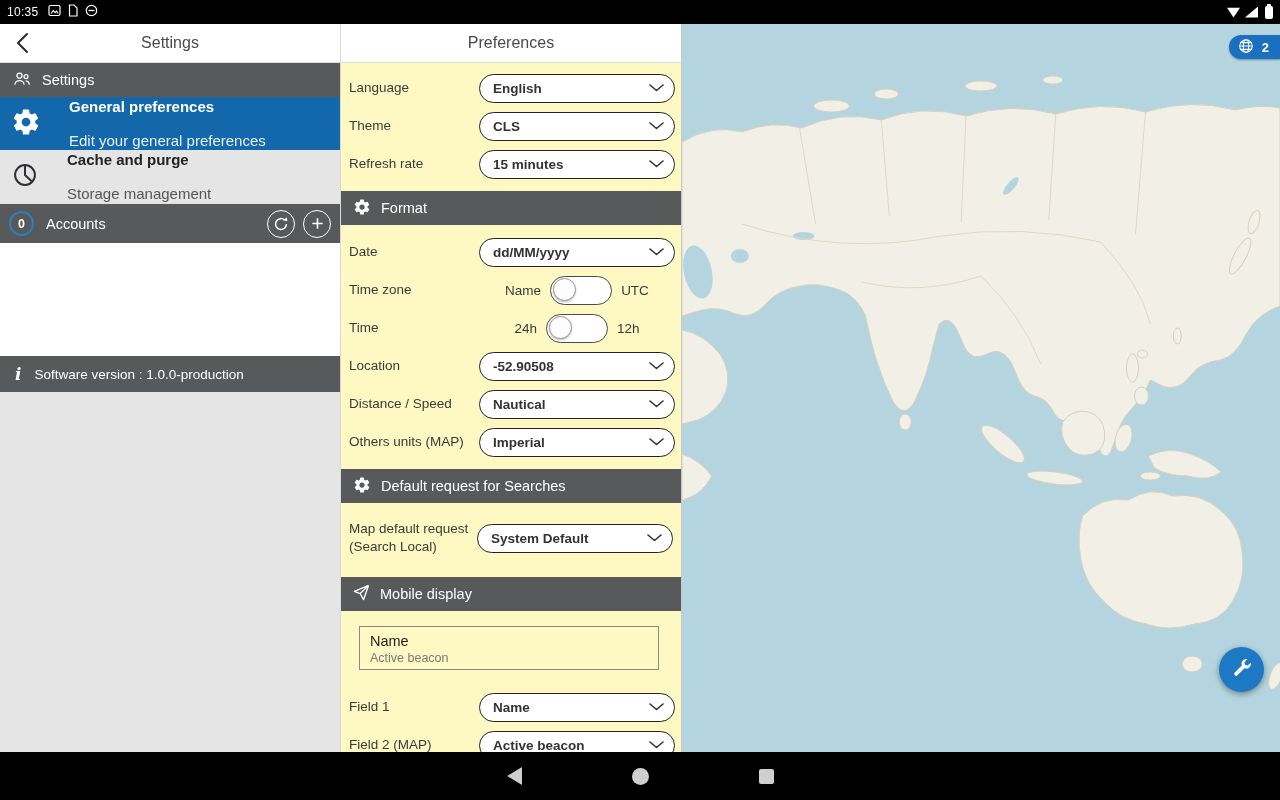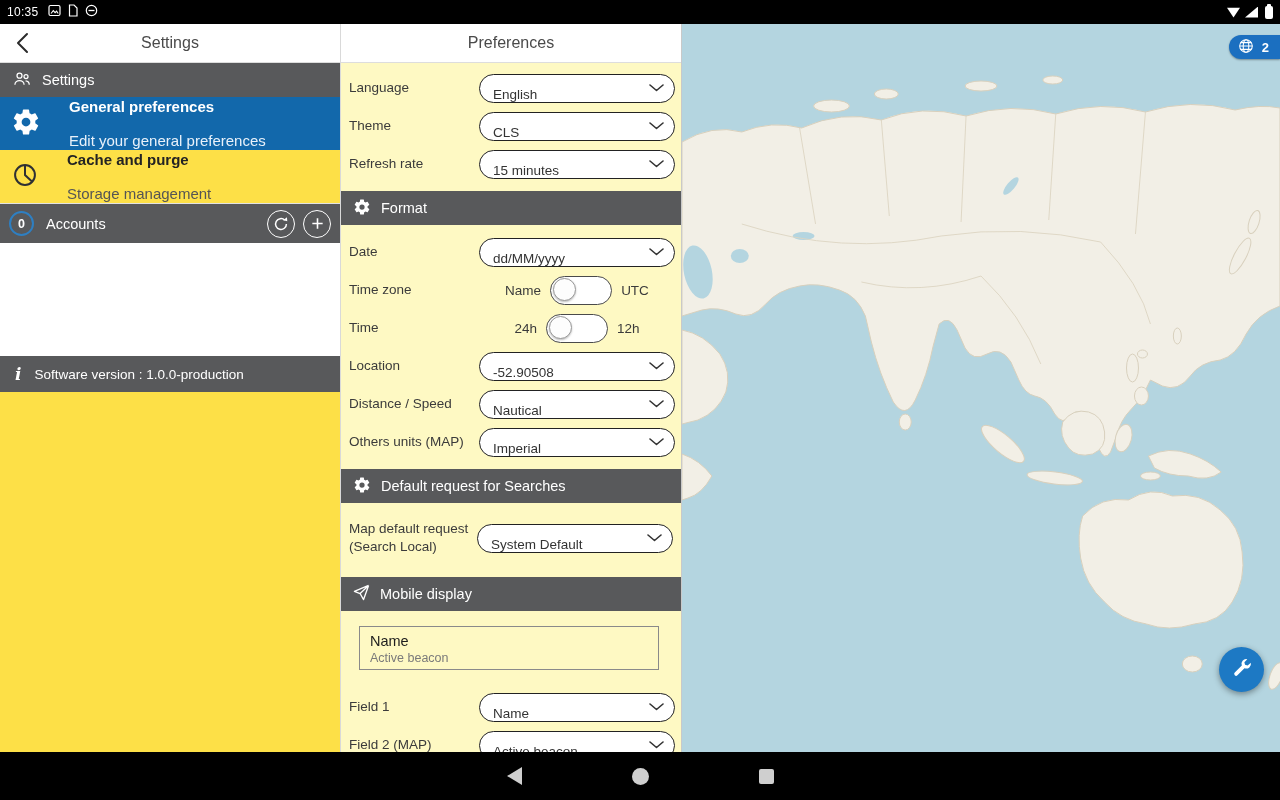--- a/index.html
+++ b/index.html
@@ -15,21 +15,21 @@
   .sb-time{font-size:12px;font-weight:400;letter-spacing:.3px;margin-right:9px;}
   .sb-left{display:flex;align-items:center;gap:6px;}
   .sb-spacer{flex:1;}
   .sb-right{display:flex;align-items:center;gap:5px;}
   .wifi-shape{width:13px;height:11px;background:#fff;clip-path:polygon(50% 100%,0 12%,100% 12%);}
   .signal-shape{width:13px;height:11px;background:#fff;clip-path:polygon(100% 0,100% 100%,0 100%);}
   .battery-shape{width:8px;height:13px;background:#fff;border-radius:2px;position:relative;margin-left:2px;}
   .battery-shape:before{content:"";position:absolute;top:-2px;left:2px;width:4px;height:2px;background:#fff;border-radius:1px 1px 0 0;}
   
   .app{position:absolute;top:24px;bottom:48px;left:0;right:0;display:flex;background:#fff;}
-  .left-panel{width:340px;min-width:340px;background:#fde047;border-right:1px solid #d9d9d9;
+  .left-panel{width:340px;min-width:340px;background:#e5e5e5;border-right:1px solid #d9d9d9;
     display:flex;flex-direction:column;overflow:hidden;}
   .mid-panel{width:340px;min-width:340px;background:#fef9c3;border-right:1px solid #c9c9c9;overflow:hidden;}
   .map-panel{flex:1;position:relative;overflow:hidden;background:#b4d5e0;}
   
   .panel-header{height:38px;min-height:38px;display:flex;align-items:center;justify-content:center;
     border-bottom:1px solid #ddd;position:relative;background:#fff;}
   .panel-title{font-size:16px;color:#4a4a4a;}
   .back-btn{position:absolute;left:8px;top:5px;width:28px;height:28px;display:flex;align-items:center;justify-content:center;cursor:pointer;}
   
   .section-bar{height:34px;min-height:34px;background:#58595b;color:#fff;display:flex;align-items:center;
@@ -54,21 +54,21 @@
   .version-bar{height:36px;min-height:36px;background:#58595b;color:#fff;display:flex;align-items:center;
     gap:13px;padding:0 15px;font-size:13.5px;}
   .info-i{font-family:"DejaVu Serif",serif;font-style:italic;font-weight:700;font-size:17px;line-height:1;}
   
   .mid-content{padding-top:6px;}
   .pref-row{display:flex;align-items:center;height:38px;min-height:38px;padding:0 6px 0 8px;box-sizing:border-box;}
   .pref-row.tall{height:62px;min-height:62px;margin-top:4px;}
   .pref-label{flex:1;font-size:13.5px;color:#3b3b3b;line-height:1.3;padding-right:0;}
   .pref-label.narrow{max-width:128px;}
   .dropdown{width:196px;min-width:196px;height:29px;border:1.4px solid #222;border-radius:15px;background:#fff;
-    display:flex;align-items:flex-end;padding:0 26px 0 13px;position:relative;box-sizing:border-box;cursor:pointer;}
+    display:flex;align-items:center;padding:0 26px 0 13px;position:relative;box-sizing:border-box;cursor:pointer;font-weight:bold;}
   .dd-value{font-size:13.5px;color:#333;white-space:nowrap;overflow:hidden;}
   .dd-chevron{position:absolute;right:10px;top:50%;transform:translateY(-50%);display:flex;}
   .toggle-group{width:196px;min-width:196px;display:flex;align-items:center;justify-content:center;gap:9px;}
   .toggle-label{font-size:13.5px;color:#3b3b3b;}
   .toggle{width:62px;height:29px;border:1.5px solid #4a4a4a;border-radius:15px;background:#fff;
     position:relative;box-sizing:border-box;cursor:pointer;}
   .knob{position:absolute;left:2px;top:1.5px;width:23px;height:23px;border-radius:50%;background:#fdfdfd;
     border:1.5px solid #999;box-sizing:border-box;box-shadow:0 1px 2px rgba(0,0,0,.25);}
   .sb-mid{margin-top:8px;}
   .preview-card{margin:15px 22px 0 18px;border:1px solid #8a8a8a;padding:5px 10px 7px;height:44px;box-sizing:border-box;}

